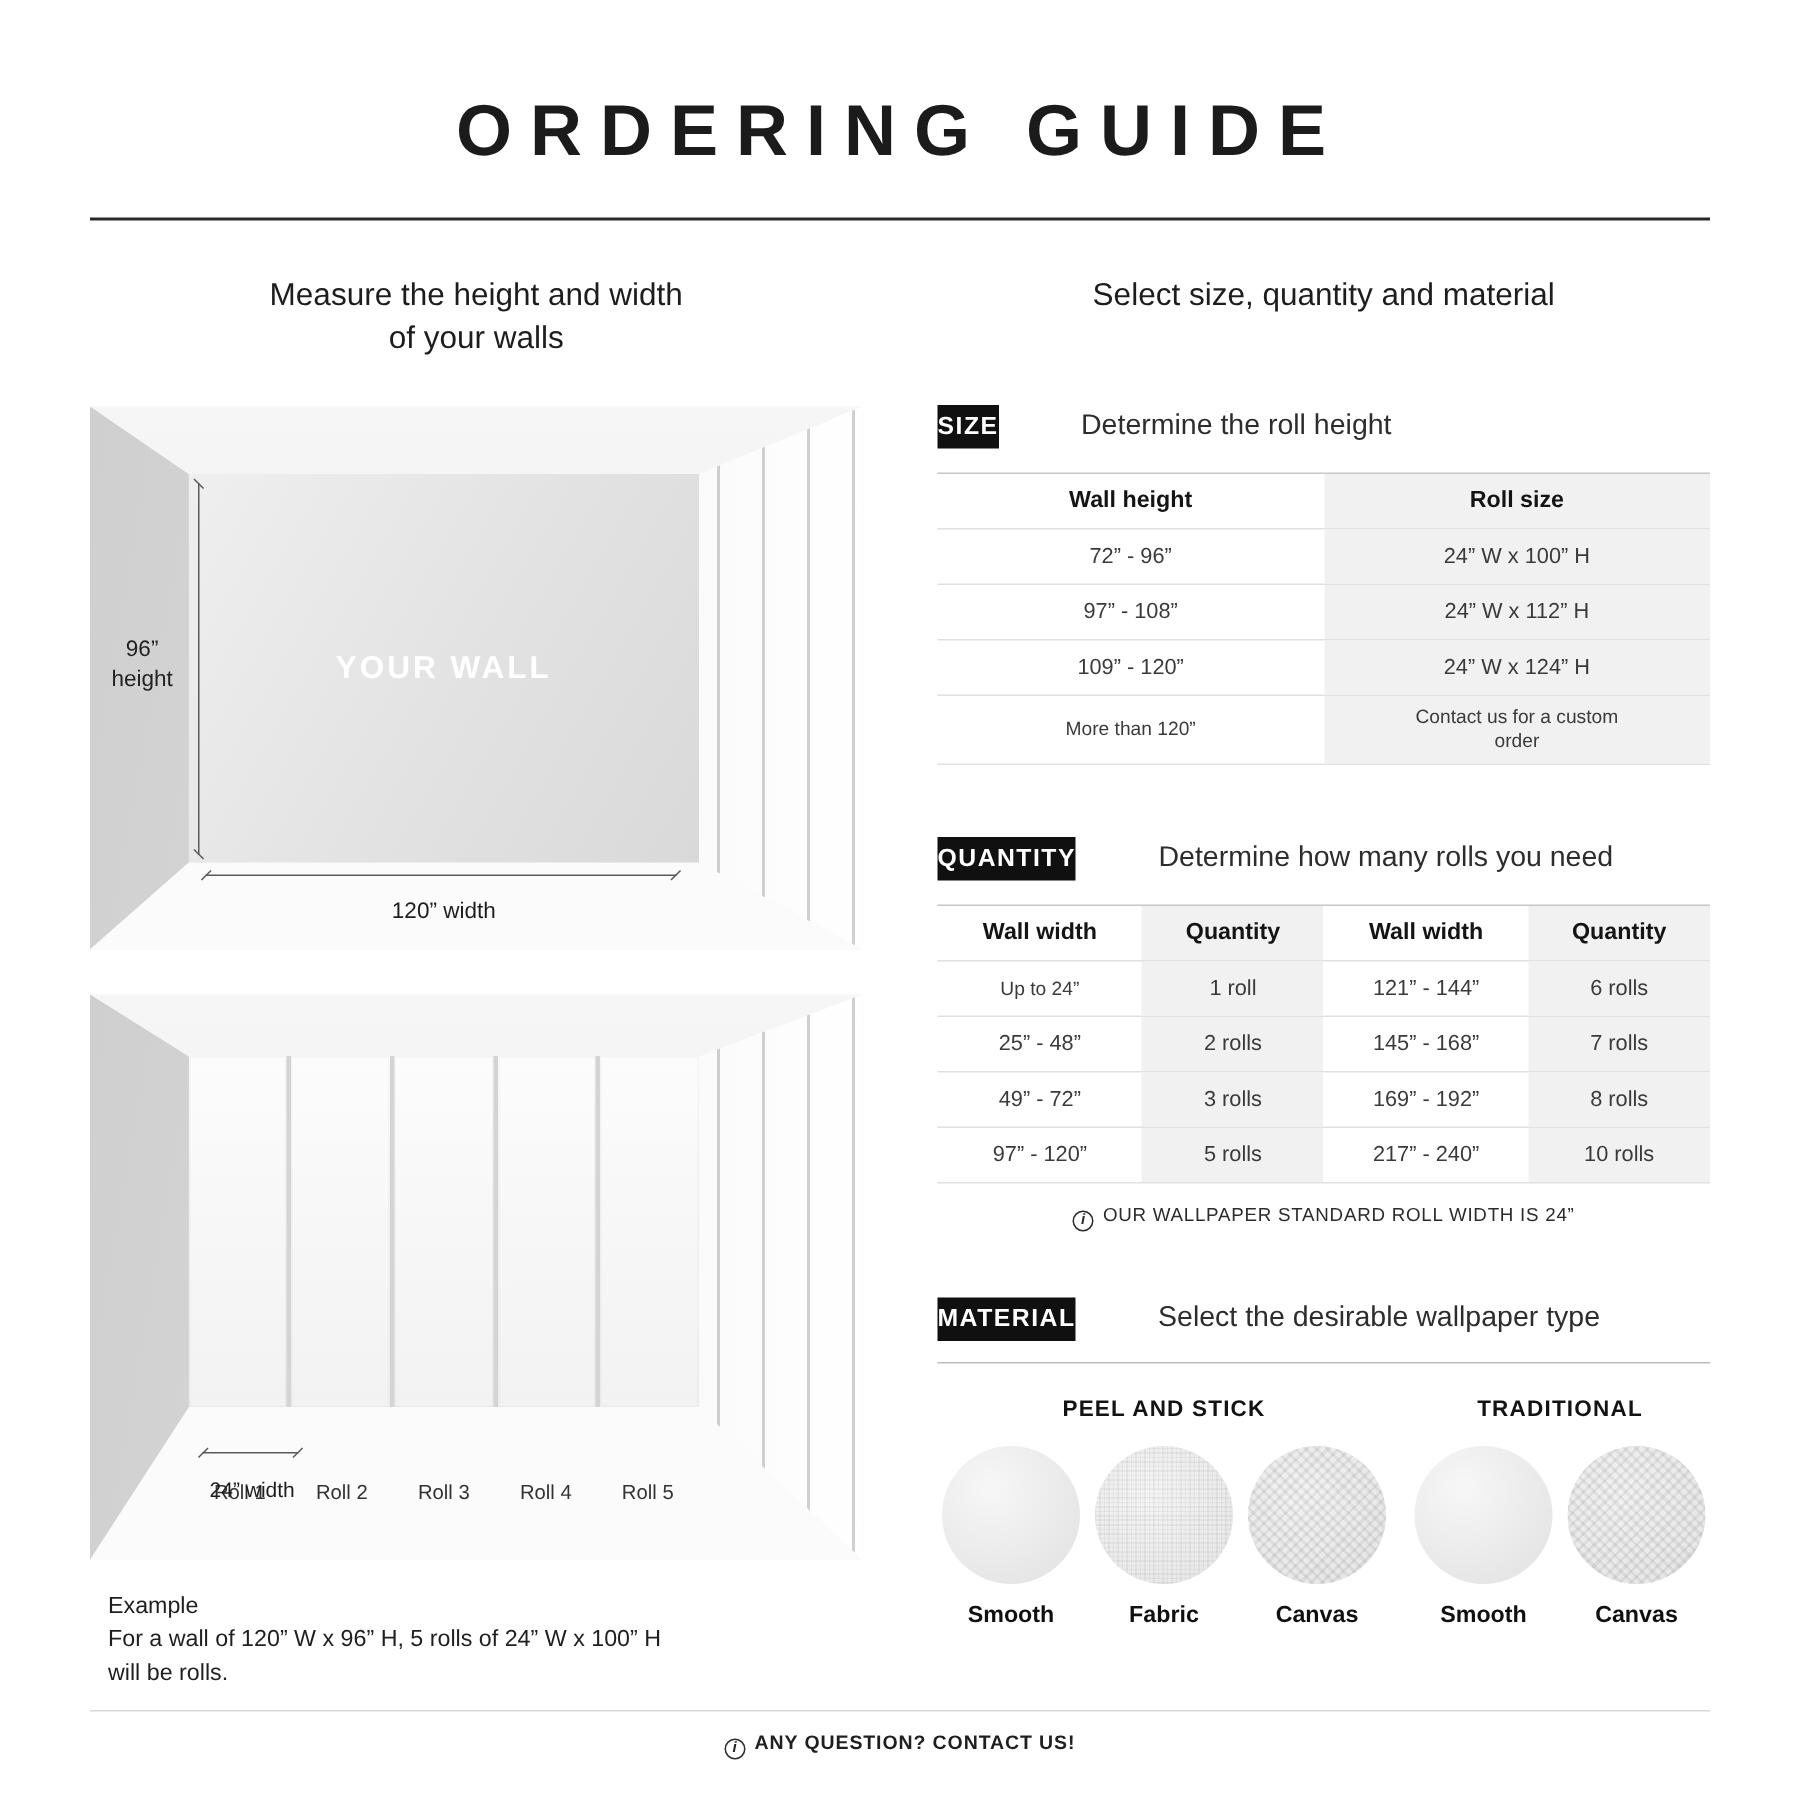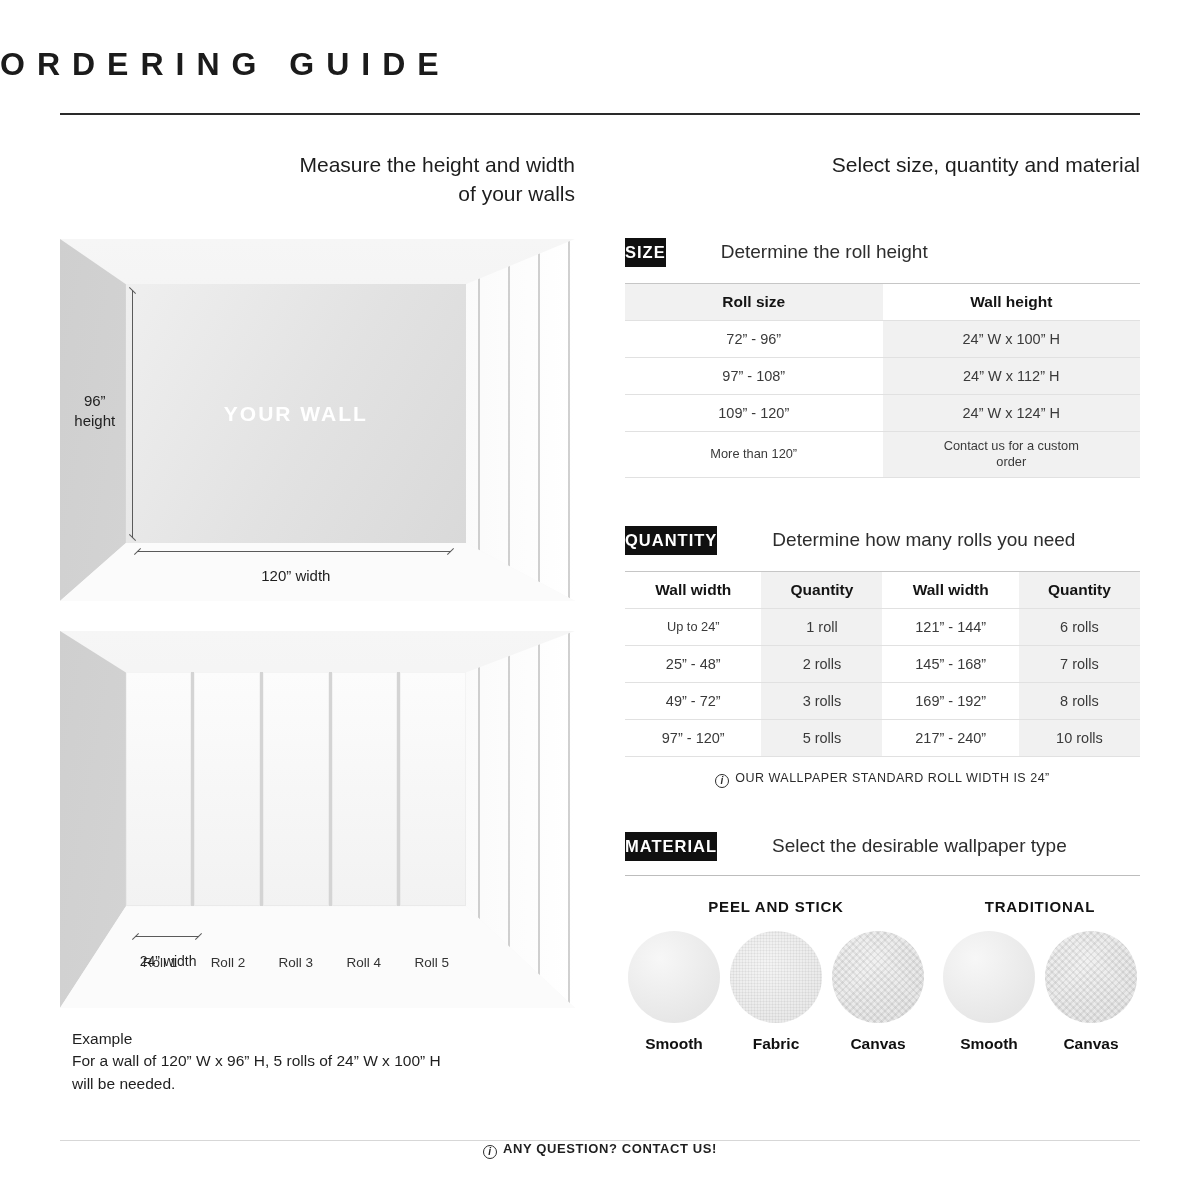--- a/index.html
+++ b/index.html
@@ -3,29 +3,29 @@
 <meta charset="utf-8">
 <style>
   * { margin:0; padding:0; box-sizing:border-box; }
   html,body { background:#ffffff; }
   .page {
     position:relative; width:1200px; height:1200px; margin:0 auto;
     background:#ffffff; font-family:"Liberation Sans", sans-serif; color:#1c1c1c;
     overflow:hidden;
   }
   .page-title {
-    text-align:left; padding-top:46px; font-size:32px; font-weight:600;
+    text-align:center; padding-top:60px; font-size:48px; font-weight:600;
     letter-spacing:12px; color:#1b1b1b;
   }
   .title-rule { margin:30px 60px 0 60px; border:none; border-top:2px solid #2a2a2a; }
   .columns { display:flex; gap:50px; padding:0 60px; margin-top:36px; }
   .left-col { width:515px; flex:none; }
   .right-col { flex:1; min-width:0; }
   .col-heading {
-    text-align:right; font-size:21px; font-weight:500; line-height:1.38; color:#1d1d1d;
+    text-align:center; font-size:21px; font-weight:500; line-height:1.38; color:#1d1d1d;
   }
   .left-col .col-heading { margin-bottom:30px; }
   .right-col .col-heading { margin-bottom:58px; }
 
   
   .room { position:relative; width:515px; background:#f6f6f6; overflow:hidden; }
   .room1 { height:362px; margin-bottom:30px; }
   .room2 { height:377px; margin-bottom:20px; }
   .r-part { position:absolute; inset:0; }
   .r-ceiling { background:linear-gradient(180deg,#f6f6f6,#ececec); }
@@ -112,21 +112,21 @@
       radial-gradient(circle at 40% 35%, #f4f4f4, #e9e9e9 75%);
   }
   .swatch.canvas {
     background:
       repeating-linear-gradient(45deg, rgba(0,0,0,0.06) 0 2px, transparent 2px 5px),
       repeating-linear-gradient(-45deg, rgba(0,0,0,0.06) 0 2px, transparent 2px 5px),
       radial-gradient(circle at 40% 35%, #f2f2f2, #e7e7e7 75%);
   }
   .swatch-label { margin-top:12px; font-weight:700; font-size:15.5px; color:#101010; }
 
-  .footer { position:absolute; left:60px; right:60px; top:1140px; border-top:1px solid #d7d7d7; text-align:center; font-size:13px; font-weight:600; letter-spacing:0.6px; color:#1f1f1f; }
+  .footer { position:absolute; left:60px; right:60px; top:1140px; border-top:1px solid #d7d7d7; padding-top:13px; text-align:center; font-size:13px; font-weight:600; letter-spacing:0.6px; color:#1f1f1f; }
 </style>
 </head>
 <body>
 
 <div class="page">
 
   <h1 class="page-title">ORDERING GUIDE</h1>
   <hr class="title-rule">
 
   <div class="columns">
@@ -175,36 +175,36 @@
           <span>Roll 4</span>
           <span>Roll 5</span>
         </div>
         <div class="dim-h"></div>
         <div class="dim-h-label">24” width</div>
       </div>
 
       <div class="example">
         <div>Example</div>
         <div>For a wall of 120” W x 96” H, 5 rolls of 24” W x 100” H</div>
-        <div>will be needed.</div>
+        <div>will be rolls.</div>
       </div>
     </div>
 
     <div class="right-col">
       <h2 class="col-heading">Select size, quantity and material</h2>
 
       <div class="section-size">
         <div class="sec-head">
           <span class="badge">SIZE</span>
           <span class="sec-desc">Determine the roll height</span>
         </div>
         <div class="tbl size-tbl">
           <div class="tr th">
+            <div class="td">Wall height</div>
             <div class="td shade">Roll size</div>
-            <div class="td">Wall height</div>
           </div>
           <div class="tr">
             <div class="td">72” - 96”</div>
             <div class="td shade">24” W x 100” H</div>
           </div>
           <div class="tr">
             <div class="td">97” - 108”</div>
             <div class="td shade">24” W x 112” H</div>
           </div>
           <div class="tr">

